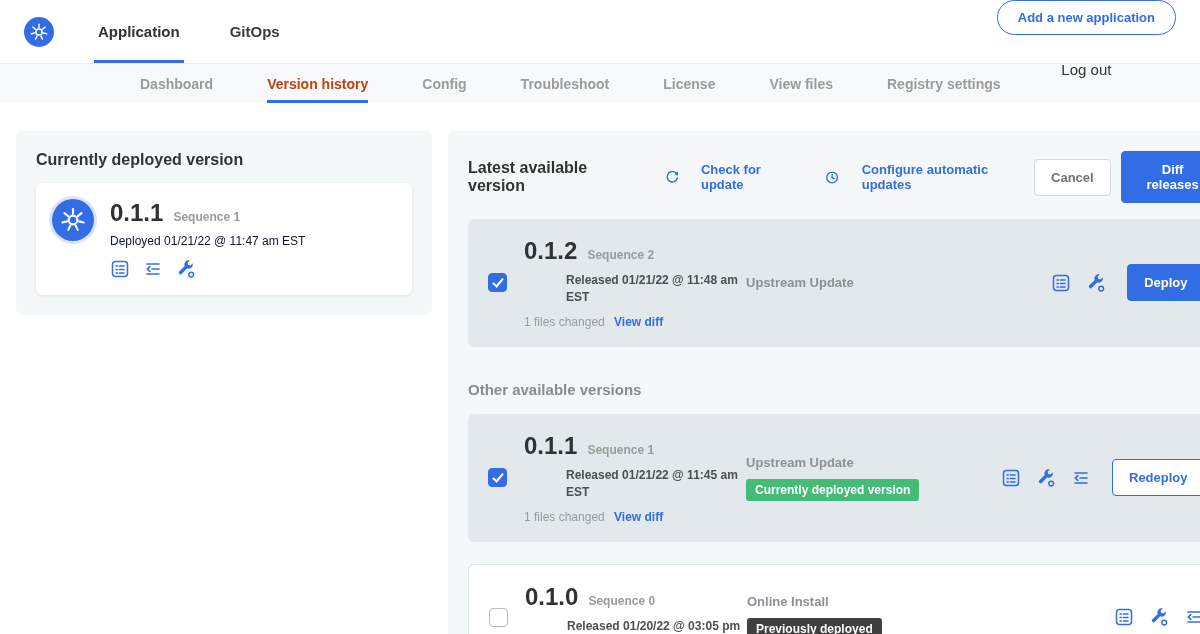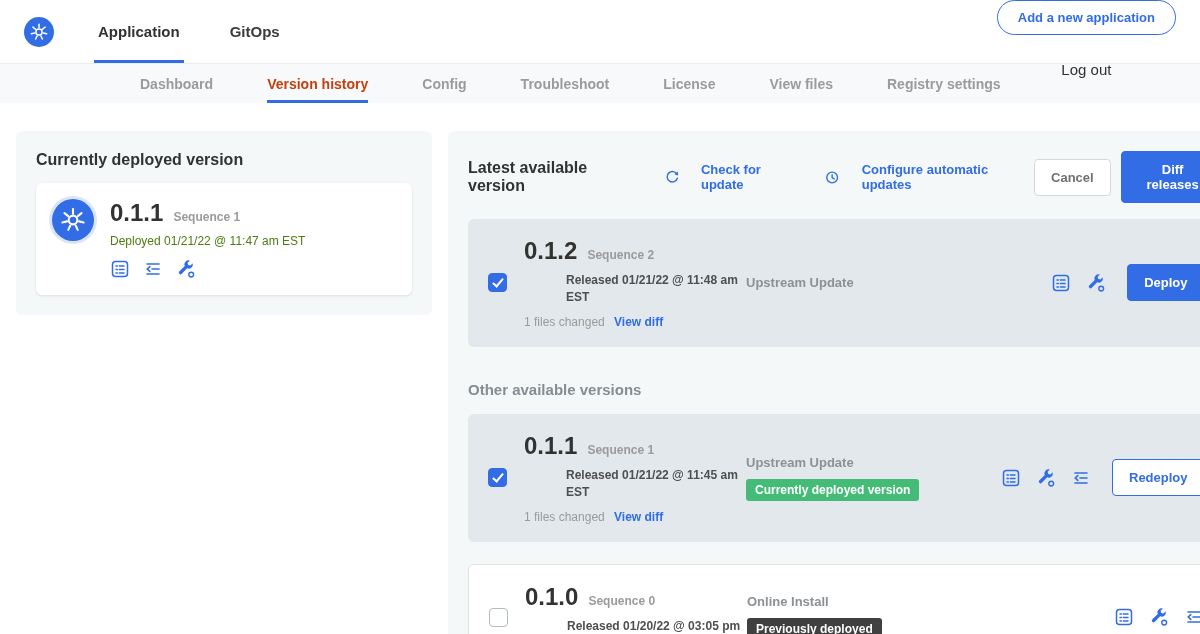--- a/index.html
+++ b/index.html
@@ -63,21 +63,21 @@
   }
   .app-logo {
     width: 42px; height: 42px; border-radius: 50%; background: #326de6; flex: none;
     display: flex; align-items: center; justify-content: center;
     box-shadow: 0 0 0 3px rgba(50,109,230,.18);
   }
   .app-logo svg { width: 28px; height: 28px; }
   .version-row { display: flex; align-items: baseline; gap: 10px; }
   .version-number { font-size: 24px; font-weight: 700; color: #323232; }
   .sequence-label { font-size: 12px; font-weight: 600; color: #9b9b9b; }
-  .deployed-ts { margin-top: 7px; font-size: 12px; color: #4d7c0f; }
+  .deployed-ts { margin-top: 7px; font-size: 12px; color: #0f172a; }
   .icon-row { margin-top: 11px; display: flex; align-items: center; gap: 13px; }
   .action-icon { width: 20px; height: 20px; color: #326de6; cursor: pointer; display: inline-flex; }
   .action-icon svg { width: 100%; height: 100%; }
 
   
   .latest-header { display: flex; align-items: center; }
   .header-link {
     display: inline-flex; align-items: center; gap: 21px; margin-left: 22px;
     color: #326de6; font-size: 13px; font-weight: 600; cursor: pointer;
   }

